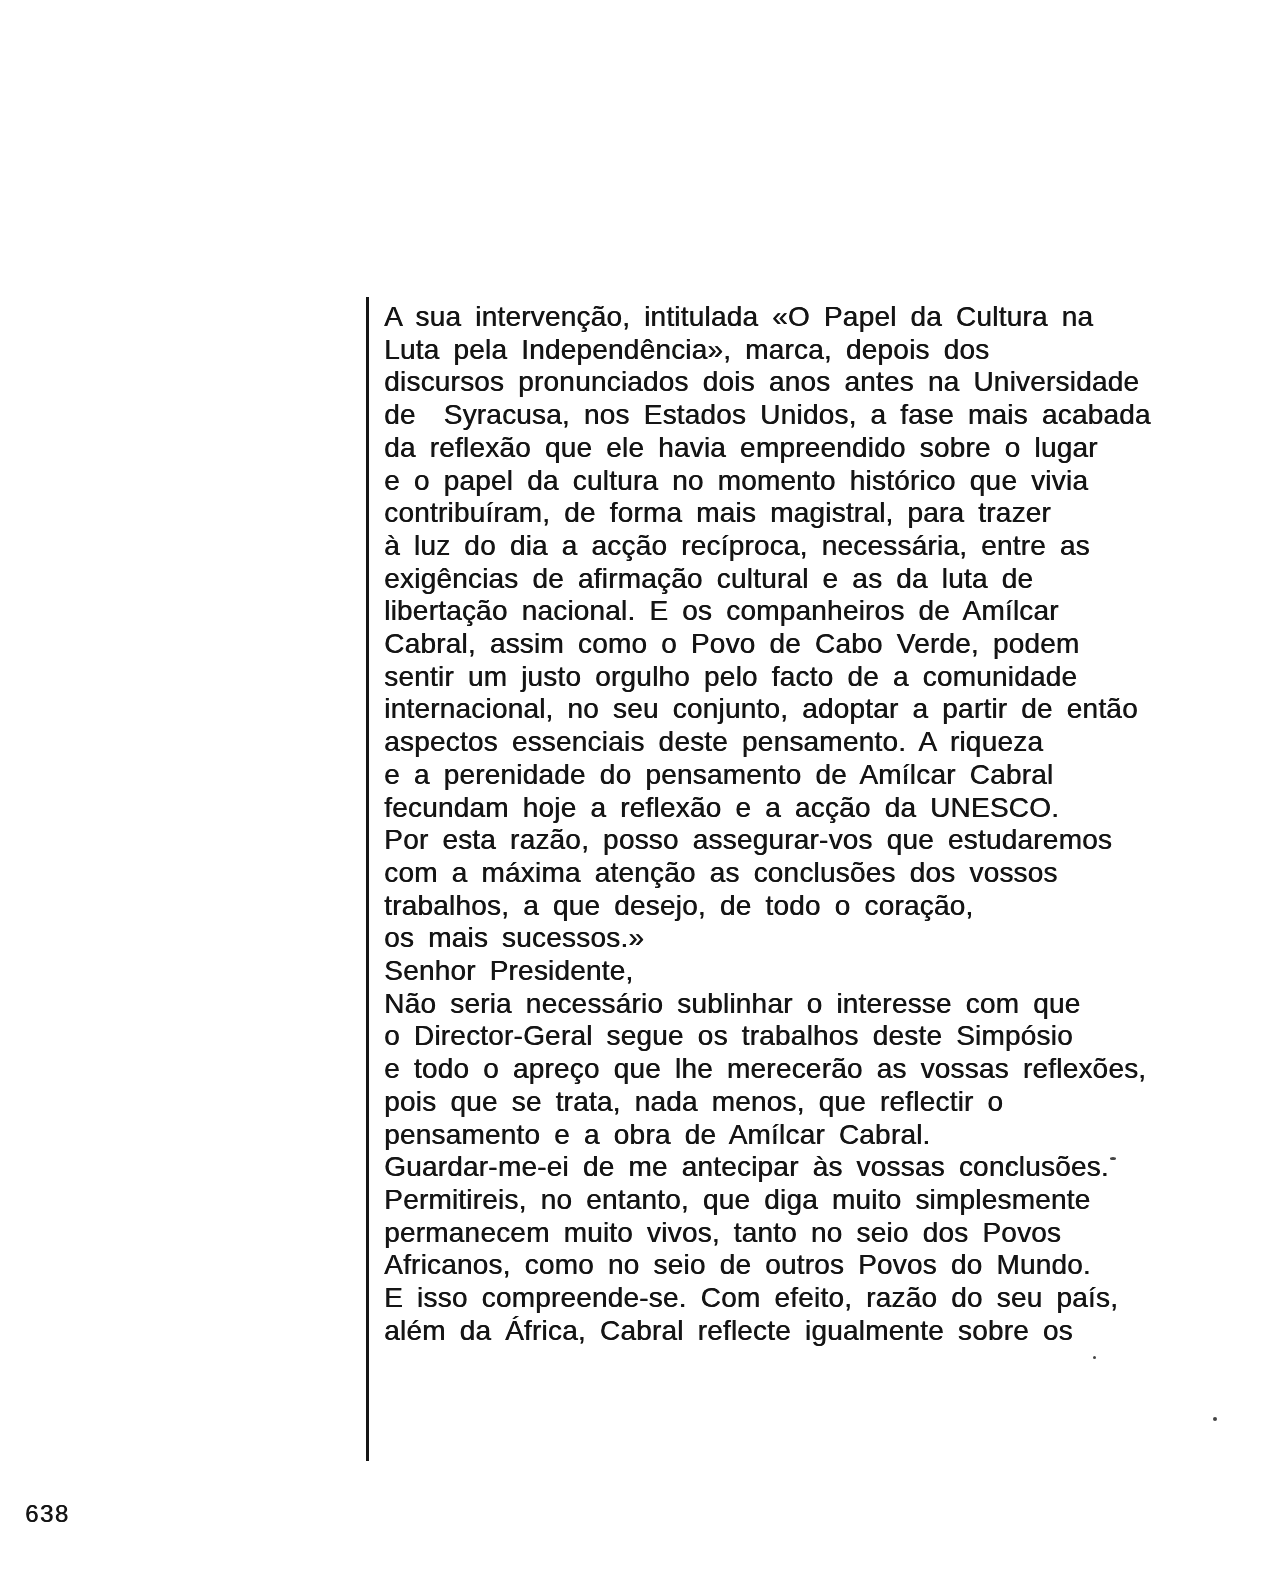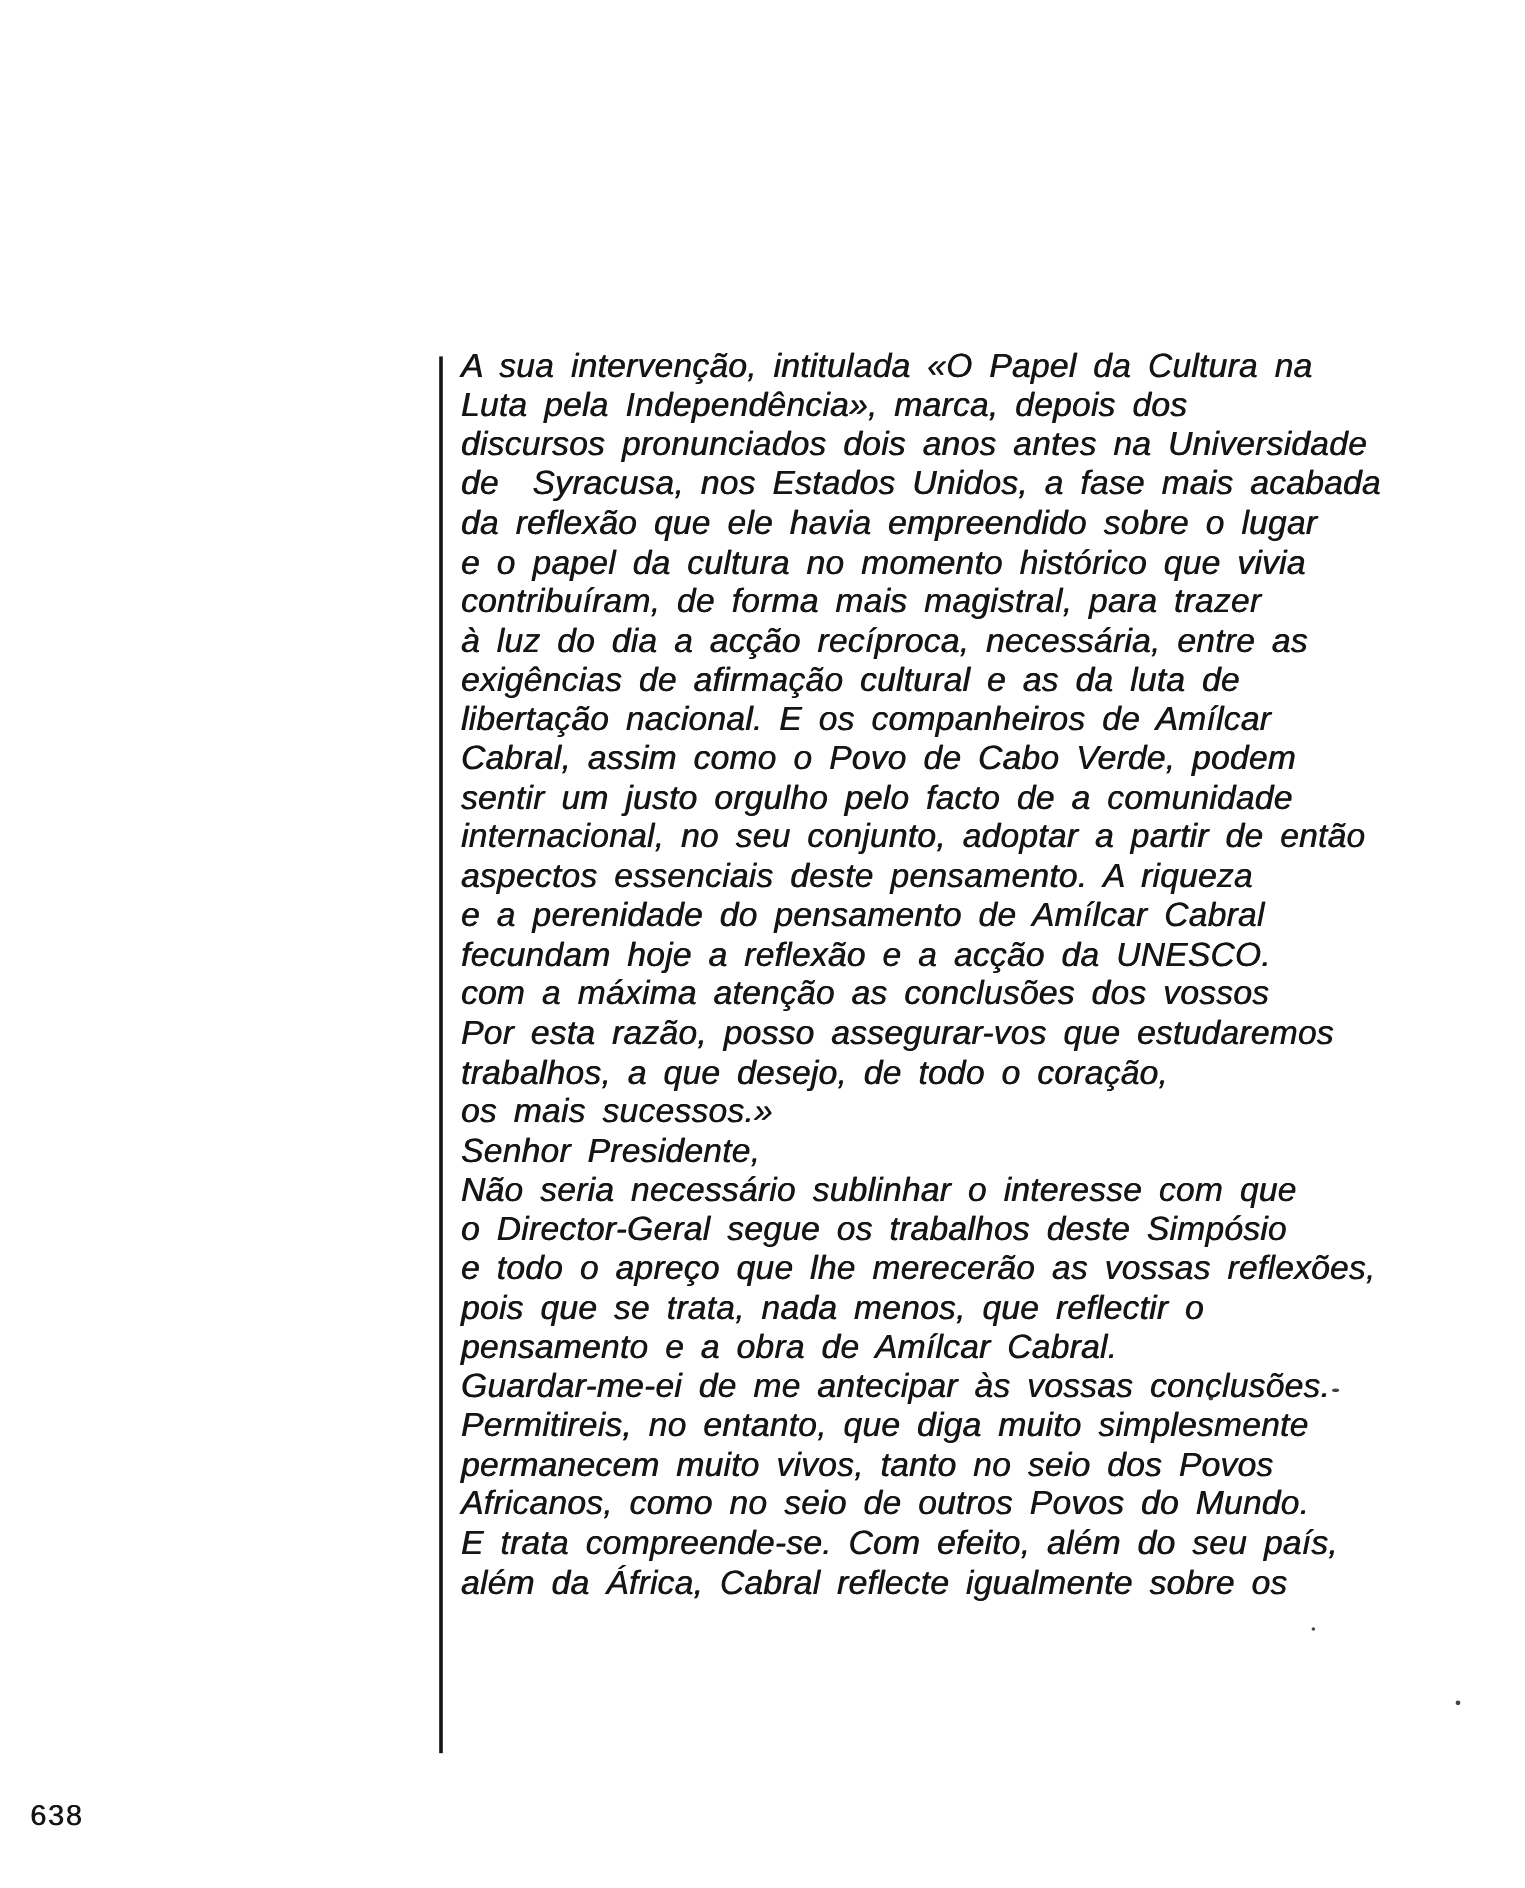--- a/index.html
+++ b/index.html
@@ -17,23 +17,22 @@
     position:absolute;
     left:366px;
     top:297px;
     width:3px;
     height:1164px;
     background:var(--ink);
   }
   .text-block{
     position:absolute;
     left:384px;
-    top:289px;
+    top:301px;
     width:860px;
-    font-style:italic;
   }
   .line{
     font-size:28px;
     line-height:32.7px;
     white-space:pre;
     word-spacing:6px;
     letter-spacing:0.2px;
     text-shadow:0.5px 0 0 currentColor; 
   }
   .page-number{
@@ -66,35 +65,35 @@
       <div class="line">contribuíram, de forma mais magistral, para trazer</div>
       <div class="line">à luz do dia a acção recíproca, necessária, entre as</div>
       <div class="line">exigências de afirmação cultural e as da luta de</div>
       <div class="line">libertação nacional. E os companheiros de Amílcar</div>
       <div class="line">Cabral, assim como o Povo de Cabo Verde, podem</div>
       <div class="line">sentir um justo orgulho pelo facto de a comunidade</div>
       <div class="line">internacional, no seu conjunto, adoptar a partir de então</div>
       <div class="line">aspectos essenciais deste pensamento. A riqueza</div>
       <div class="line">e a perenidade do pensamento de Amílcar Cabral</div>
       <div class="line">fecundam hoje a reflexão e a acção da UNESCO.</div>
+      <div class="line">Por esta razão, posso assegurar-vos que estudaremos</div>
       <div class="line">com a máxima atenção as conclusões dos vossos</div>
-      <div class="line">Por esta razão, posso assegurar-vos que estudaremos</div>
       <div class="line">trabalhos, a que desejo, de todo o coração,</div>
       <div class="line">os mais sucessos.»</div>
       <div class="line">Senhor Presidente,</div>
       <div class="line">Não seria necessário sublinhar o interesse com que</div>
       <div class="line">o Director-Geral segue os trabalhos deste Simpósio</div>
       <div class="line">e todo o apreço que lhe merecerão as vossas reflexões,</div>
       <div class="line">pois que se trata, nada menos, que reflectir o</div>
       <div class="line">pensamento e a obra de Amílcar Cabral.</div>
       <div class="line">Guardar-me-ei de me antecipar às vossas conclusões.</div>
       <div class="line">Permitireis, no entanto, que diga muito simplesmente</div>
       <div class="line">permanecem muito vivos, tanto no seio dos Povos</div>
       <div class="line">Africanos, como no seio de outros Povos do Mundo.</div>
-      <div class="line">E trata compreende-se. Com efeito, além do seu país,</div>
+      <div class="line">E isso compreende-se. Com efeito, razão do seu país,</div>
       <div class="line">além da África, Cabral reflecte igualmente sobre os</div>
     </div>
   <div class="page-number">638</div>
   <div id="noise-layer">
       <div class="dot" style="left: 1007px; top: 1163px; width: 4px; height: 4px;"></div>
       <div class="dot" style="left: 1110px; top: 1157px; width: 6px; height: 3px;"></div>
       <div class="dot" style="left: 1093px; top: 1356px; width: 3px; height: 3px;"></div>
       <div class="dot" style="left: 1213px; top: 1417px; width: 4px; height: 4px;"></div>
     </div>
 </div>

